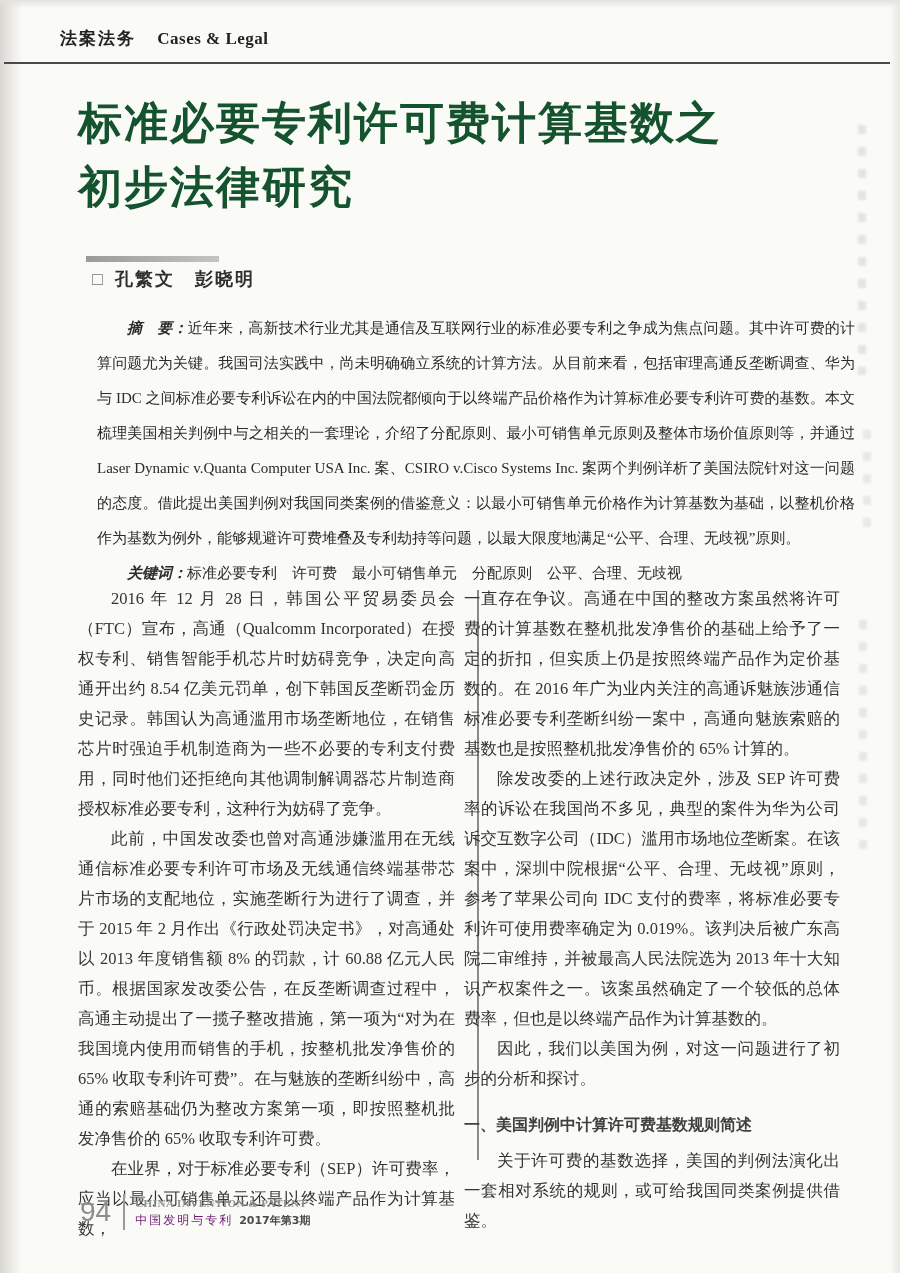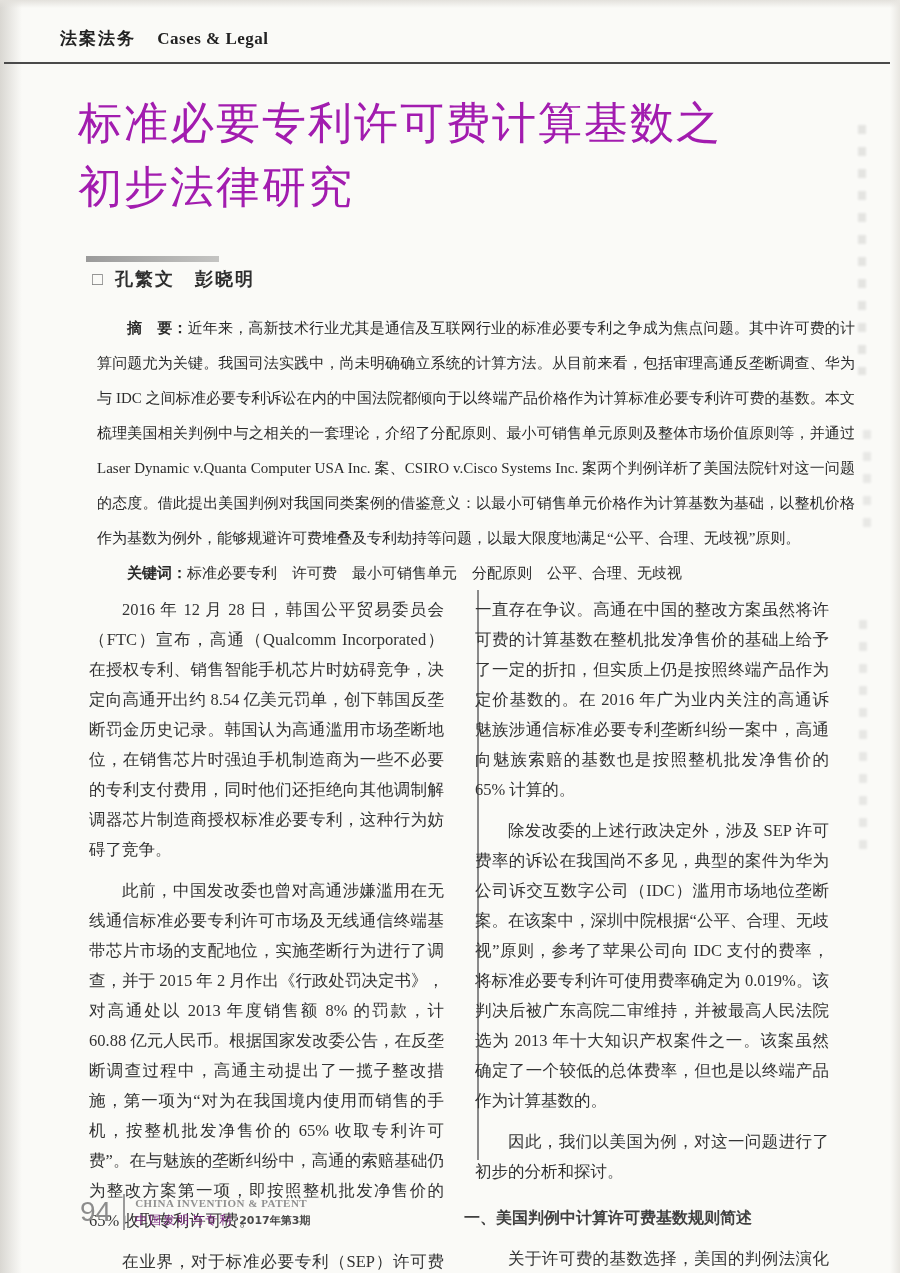--- a/index.html
+++ b/index.html
@@ -28,22 +28,22 @@
   .page-header .cn{font-family:"DejaVu Sans","Liberation Sans",sans-serif;letter-spacing:2px;}
   .page-header .en{font-family:"Liberation Serif",serif;margin-left:16px;letter-spacing:.5px;}
   .header-rule{
     position:absolute;top:62px;left:4px;right:10px;height:0;
     border-top:2px solid #4a4a4a;
   }
 
   
   .article-title{
     position:absolute;left:78px;top:92px;width:760px;
-    font-size:44px;line-height:64px;font-weight:normal;
-    color:#a21caf;letter-spacing:2px;
+    font-size:44px;line-height:64px;font-weight:bold;
+    color:#14532d;letter-spacing:2px;
     font-family:"Liberation Serif","DejaVu Serif",serif;
   }
 
   
   .author-bar{
     position:absolute;left:86px;top:256px;width:133px;height:6px;
     background:linear-gradient(to right,#9a9a9a,#c4c4c2);
   }
   .authors{
     position:absolute;left:92px;top:267px;
@@ -52,29 +52,29 @@
   }
   .authors .marker{color:#777;font-weight:normal;margin-right:10px;}
 
   
   .abstract-block{
     position:absolute;left:97px;top:311px;width:758px;
     font-size:15px;line-height:35px;color:#2b2b2b;
     text-align:justify;
   }
   .abstract-block p{margin:0;text-indent:2em;}
-  .abstract-block .lbl{font-weight:bold;font-family:"DejaVu Sans","Liberation Sans",sans-serif;}
+  .abstract-block .lbl{font-weight:bold;font-family:"DejaVu Sans","Liberation Sans",sans-serif;font-style:italic;}
 
   
   .col{
     position:absolute;top:584px;
     font-size:16.5px;line-height:30px;color:#333;
     text-align:justify;
   }
-  .col p{margin:11px;text-indent:2em;}
+  .col p{margin:0;text-indent:2em;}
   .col p.noindent{text-indent:0;}
   .col-left{left:78px;width:377px;}
   .col-right{left:464px;width:376px;}
   .col-divider{
     position:absolute;left:477px;top:590px;width:2px;height:570px;
     background:#8a8a8a;
   }
   .section-heading{
     font-weight:bold;color:#404040;text-indent:0 !important;
     font-family:"DejaVu Sans","Liberation Sans",sans-serif;

